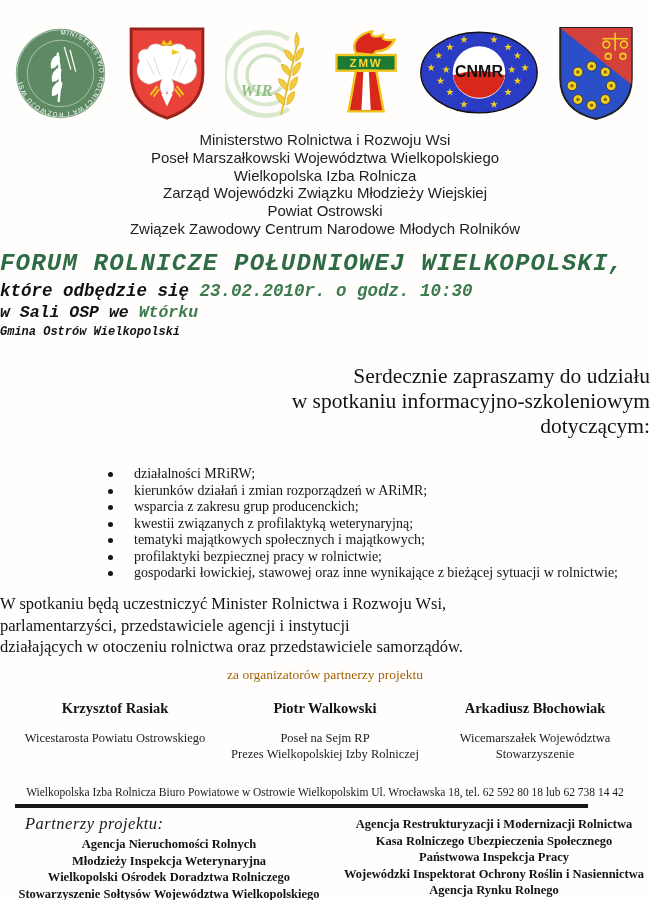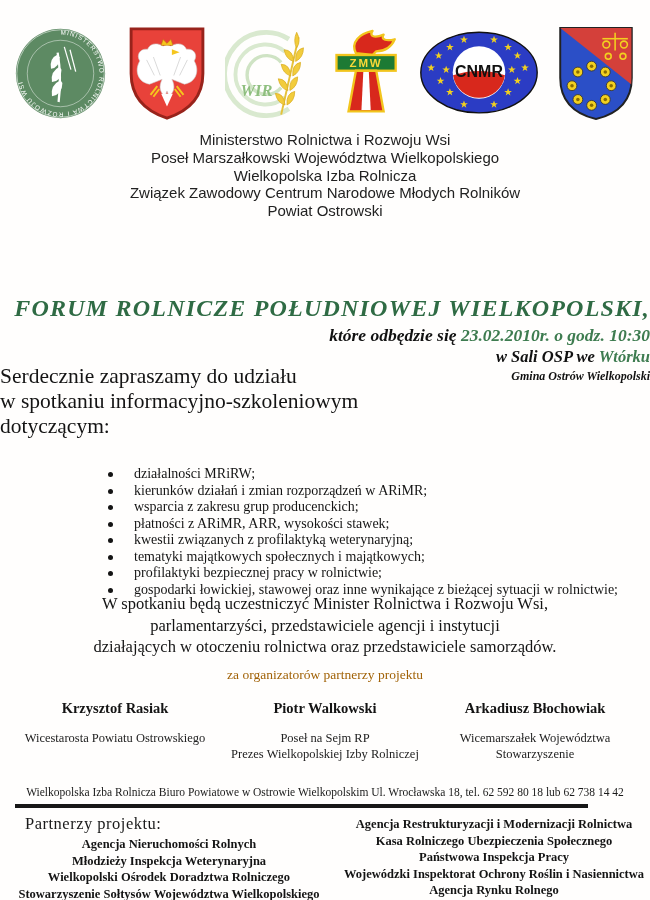--- a/index.html
+++ b/index.html
@@ -9,62 +9,62 @@
   
   .logos-row{position:absolute;top:24px;left:12px;right:12px;height:98px;
              display:flex;justify-content:space-between;align-items:center;}
   .logos-row svg{display:block;}
 
   
   .orgs{position:absolute;top:131px;left:0;width:100%;text-align:center;
         font-family:"Liberation Sans",sans-serif;font-size:15px;line-height:17.8px;color:#222;}
 
   
-  .event{position:absolute;top:249px;left:0;width:100%;text-align:right;
-         font-style:italic;font-family:Liberation Serif, serif;margin-top:44px;}
+  .event{position:absolute;top:249px;left:0;width:100%;text-align:left;
+         font-style:italic;font-family:Liberation Mono, monospace;}
   .ev-title{font-size:24px;letter-spacing:1.2px;color:#2f6b44;font-weight:600;line-height:30px;}
   .ev-when{font-size:17.5px;line-height:21px;margin-top:2px;color:#111;font-weight:600;}
   .ev-where{font-size:16.5px;line-height:19px;margin-top:1px;color:#111;font-weight:600;}
   .ev-sub{font-size:12px;line-height:19px;margin-top:1px;color:#111;font-weight:600;}
   .green{color:#3e7c50;}
 
   
-  .invite{position:absolute;top:364px;left:0;width:100%;text-align:left;
+  .invite{position:absolute;top:364px;left:0;width:100%;text-align:right;
           font-size:21.5px;line-height:25px;color:#141414;}
 
   
   .topics{position:absolute;top:448px;left:88px;margin:18px;padding:0;list-style:none;
           font-size:14px;line-height:16.5px;color:#141414;}
   .topics li{position:relative;padding-left:28px;}
   .topics li::before{content:"";position:absolute;left:2px;top:6px;width:5px;height:5px;
                      border-radius:50%;background:#141414;}
 
   
-  .attendees{position:absolute;top:593px;left:0;width:100%;text-align:center;
+  .attendees{position:absolute;top:593px;left:0;width:100%;text-align:left;
              font-size:16.5px;line-height:21.5px;color:#141414;}
 
   .org-note{position:absolute;top:667px;left:0;width:100%;text-align:center;
             font-size:13.5px;color:#a16207;}
 
   
   .sigs{position:absolute;top:700px;left:10px;right:10px;display:flex;}
   .sig-col{flex:1;text-align:center;}
   .sig-name{font-weight:bold;font-size:14.5px;color:#141414;}
   .sig-roles{margin-top:14px;font-size:12.5px;line-height:15.5px;color:#222;}
 
   
   .footer-address{position:absolute;top:786px;left:0;width:100%;text-align:center;
                   font-size:11.5px;color:#1a1a1a;}
   .footer-rule{position:absolute;top:804px;left:15px;width:573px;height:3.5px;background:#171717;}
 
   
   .partners{position:absolute;top:814px;left:0;right:0;display:flex;}
   .partners-left{width:52%;}
   .partners-right{width:48%;padding-top:2px;}
-  .partners-heading{margin-left:25px;font-size:16.5px;color:#1a1a1a;
+  .partners-heading{margin-left:25px;font-style:italic;font-size:16.5px;color:#1a1a1a;
                     font-family:"Liberation Serif",serif;letter-spacing:0.5px;}
   .partner-list{text-align:center;font-weight:bold;font-size:12.5px;line-height:16.5px;color:#141414;}
   .partners-left .partner-list{margin-top:2px;}
 </style>
 </head>
 <body>
 
 <div class="page">
 
   <div class="logos-row">
@@ -190,42 +190,42 @@
         <use href="#po-rosette" x="18" y="63"></use>
           <use href="#po-rosette" x="24" y="49"></use>
       </g>
     </svg>
   </div>
 
   <div class="orgs">
     <div>Ministerstwo Rolnictwa i Rozwoju Wsi</div>
     <div>Poseł Marszałkowski Województwa Wielkopolskiego</div>
     <div>Wielkopolska Izba Rolnicza</div>
+    <div>Zarząd Wojewódzki Związku Młodzieży Wiejskiej</div>
+    <div>Powiat Ostrowski</div>
     <div>Związek Zawodowy Centrum Narodowe Młodych Rolników</div>
-    <div>Powiat Ostrowski</div>
   </div>
 
   <div class="event">
     <div class="ev-title">FORUM ROLNICZE POŁUDNIOWEJ WIELKOPOLSKI,</div>
     <div class="ev-when"><span>które odbędzie się </span><span class="green">23.02.2010r. o godz. 10:30</span></div>
     <div class="ev-where"><span>w Sali OSP we </span><span class="green">Wtórku</span></div>
     <div class="ev-sub">Gmina Ostrów Wielkopolski</div>
   </div>
 
   <div class="invite">
     <div>Serdecznie zapraszamy do udziału</div>
     <div>w spotkaniu informacyjno-szkoleniowym</div>
     <div>dotyczącym:</div>
   </div>
 
   <ul class="topics">
     <li>działalności MRiRW;</li>
     <li>kierunków działań i zmian rozporządzeń w ARiMR;</li>
     <li>wsparcia z zakresu grup producenckich;</li>
-    <li>płatności z ARiMR, ARR, wysokości stawek;</li>
     <li>kwestii związanych z profilaktyką weterynaryjną;</li>
     <li>tematyki majątkowych społecznych i majątkowych;</li>
     <li>profilaktyki bezpiecznej pracy w rolnictwie;</li>
     <li>gospodarki łowickiej, stawowej oraz inne wynikające z bieżącej sytuacji w rolnictwie;</li>
   </ul>
 
   <div class="attendees">
     <div>W spotkaniu będą uczestniczyć Minister Rolnictwa i Rozwoju Wsi,</div>
     <div>parlamentarzyści, przedstawiciele agencji i instytucji</div>
     <div>działających w otoczeniu rolnictwa oraz przedstawiciele samorządów.</div>

